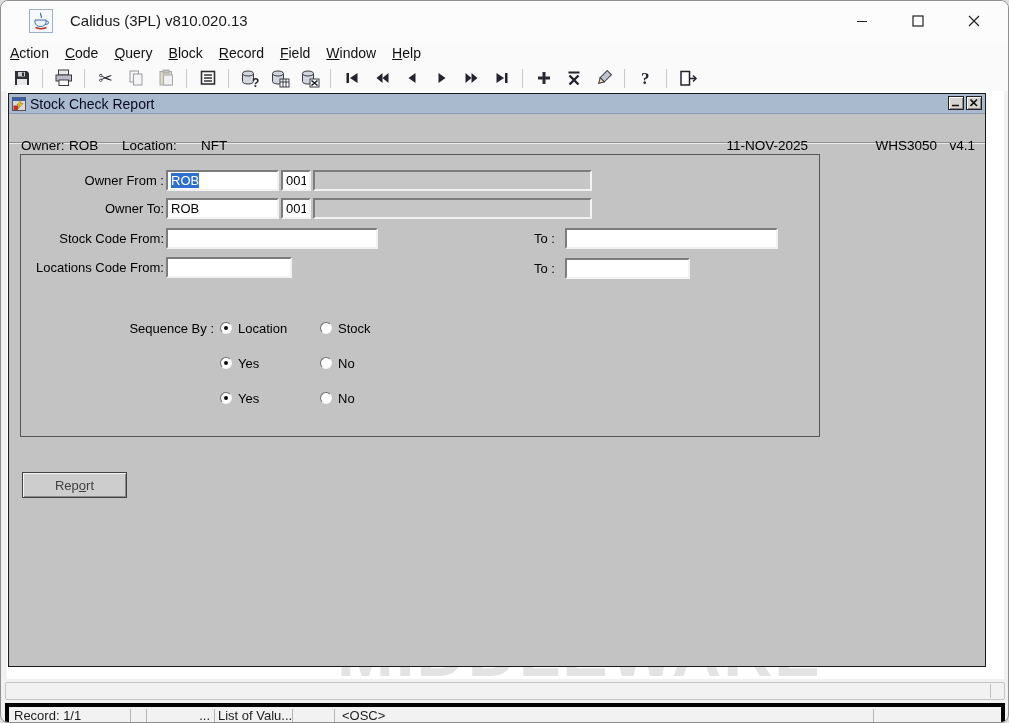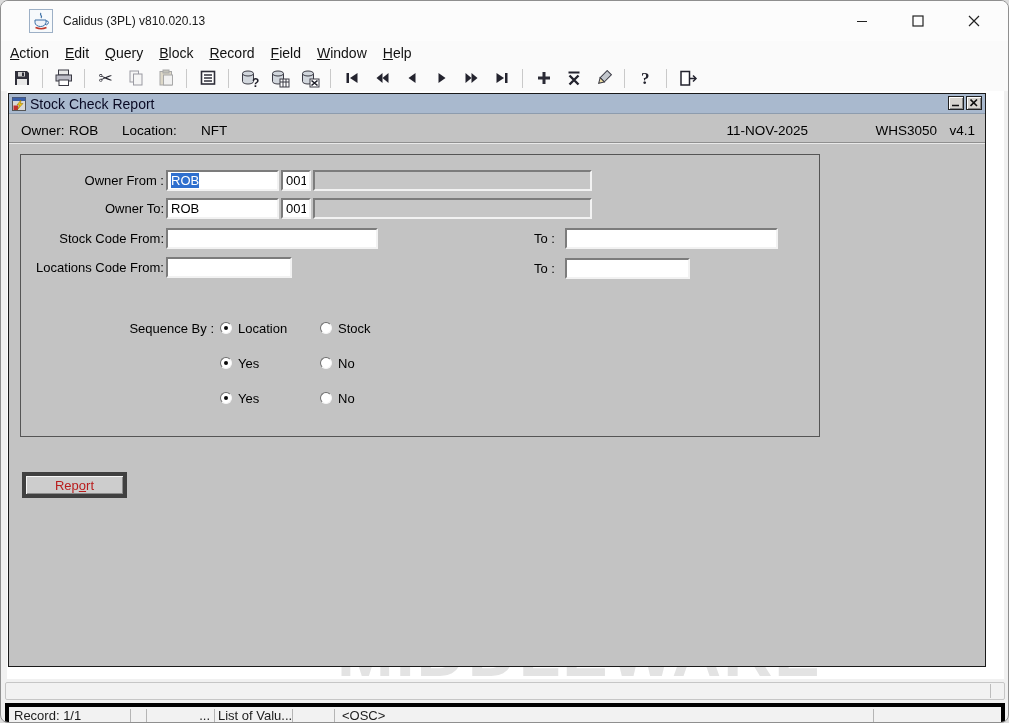--- a/index.html
+++ b/index.html
@@ -4,22 +4,22 @@
 <style>
   * { margin:0; padding:0; box-sizing:border-box; }
   html,body { width:1009px; height:723px; background:#dcdcdc; font-family:"Liberation Sans", sans-serif; }
   .window { position:absolute; left:0; top:0; width:1009px; height:723px;
             background:#f1f1f1; border:1px solid #8f8f8f; border-radius:8px; overflow:hidden; }
 
   
   .titlebar { position:absolute; left:0; top:0; width:100%; height:40px; background:#fcfcfc; }
   .app-icon-box { position:absolute; left:28px; top:8px; width:24px; height:24px;
                   border:1px solid #9db0c6; background:#f7fafc; display:flex; align-items:center; justify-content:center; }
-  .app-title { position:absolute; left:62px; top:0; height:40px; line-height:40px;
-               font-size:12px; color:#191919; }
+  .app-title { position:absolute; left:69px; top:0; height:40px; line-height:40px;
+               font-size:15px; color:#191919; }
   .win-controls { position:absolute; right:6px; top:0; height:40px; display:flex; }
   .win-ctl { width:56px; height:40px; display:flex; align-items:center; justify-content:center; }
 
   
   .menubar { position:absolute; left:0; top:40px; width:100%; height:24px; background:#fafafa;
              display:flex; align-items:center; gap:16px; padding-left:9px; font-size:14px; color:#111; }
   .menu-item { display:inline-block; }
   .menu-item::first-letter { text-decoration:underline; }
 
   
@@ -39,41 +39,41 @@
           background:#c3c3c3; border:1px solid #1a1a1a; z-index:1; }
   .ititle { position:absolute; left:0; top:0; width:100%; height:20px; background:#a9b9ce;
             border-bottom:1px solid #8d9cae; display:flex; align-items:center; padding-left:3px; }
   .ititle-text { font-size:14px; color:#0a0a24; margin-left:4px; }
   .iwbtns { position:absolute; right:3px; top:2px; display:flex; gap:2px; }
   .iwbtn { width:16px; height:14px; background:#d8d5d0; border:1px solid #222;
            box-shadow:inset 1px 1px 0 #ffffff, inset -1px -1px 0 #8a8a8a;
            display:flex; align-items:center; justify-content:center; }
   .infobar { position:absolute; left:0; top:20px; width:100%; height:29px; background:#c3c3c3;
              border-bottom:1px solid #8f8f8f; box-shadow:0 1px 0 #e9e9e9; font-size:13.5px; color:#000; }
-  .infobar span { position:absolute; top:9px; }
+  .infobar span { position:absolute; top:24px; }
 
   .groupbox { position:absolute; left:11px; top:60px; width:800px; height:283px; border:1px solid #555; }
 
   .lbl { position:absolute; font-size:13px; color:#000; height:21px; line-height:21px; text-align:right; }
   .fld { position:absolute; height:21px; background:#fff; border:2px solid;
          border-color:#7c7c7c #f2f2f2 #f2f2f2 #7c7c7c; font-family:"Liberation Sans",sans-serif;
          font-size:13px; color:#000; padding:0 3px; outline:none; }
   .fld.dis { background:#c6c6c6; }
   .sel-text { background:#2f6fce; color:#fff; }
   .fldbox { display:flex; align-items:center; }
 
   .radio { position:absolute; width:12px; height:12px; border-radius:50%; background:#fff;
            border:1px solid; border-color:#6e6e6e #f4f4f4 #f4f4f4 #6e6e6e; }
   .radio.checked::after { content:""; position:absolute; left:3px; top:3px; width:4px; height:4px;
            border-radius:50%; background:#0a0a0a; }
   .ropt { position:absolute; font-size:13px; color:#000; height:21px; line-height:21px; }
 
   .btn3d { position:absolute; left:13px; top:378px; width:105px; height:26px; background:#cdcdcd;
-           border:4px solid #404040; box-shadow:inset 1px 1px 0 #f6f6f6, inset -1px -1px 0 #8b8b8b;
-           font-size:13px; color:#b91c1c; display:flex; align-items:center; justify-content:center; }
+           border:1px solid #404040; box-shadow:inset 1px 1px 0 #f6f6f6, inset -1px -1px 0 #8b8b8b;
+           font-size:13px; color:#404040; display:flex; align-items:center; justify-content:center; }
   .accel { text-decoration:underline; }
 
   
   .msgbar { position:absolute; left:4px; top:681px; width:1000px; height:18px; background:#f2f2f2;
             border:1px solid #c6c6c6; border-radius:2px; }
   .msgbar .divider { position:absolute; left:984px; top:1px; width:1px; height:14px; background:#bdbdbd; }
   .statusbar { position:absolute; left:4px; top:702px; width:1000px; height:32px; background:#f2f2f2;
                border:4px solid #000000; font-size:13px; color:#1c1c1c; }
   .statusbar .cellline { position:absolute; top:2px; width:1px; height:13px; background:#b5b5b5; }
   .statusbar span { position:absolute; top:1px; line-height:15px; }
@@ -107,21 +107,21 @@
       <div class="win-ctl">
         <svg width="12" height="12">
             <path d="M1 1 L11 11 M11 1 L1 11" stroke="#222" stroke-width="1.2"></path>
           </svg>
       </div>
     </div>
   </div>
 
   <div class="menubar">
     <span class="menu-item">Action</span>
-    <span class="menu-item">Edit</span>
+    <span class="menu-item">Code</span>
     <span class="menu-item">Query</span>
     <span class="menu-item">Block</span>
     <span class="menu-item">Record</span>
     <span class="menu-item">Field</span>
     <span class="menu-item">Window</span>
     <span class="menu-item">Help</span>
   </div>
 
   <div class="toolbar">
     <div class="tbtn">

